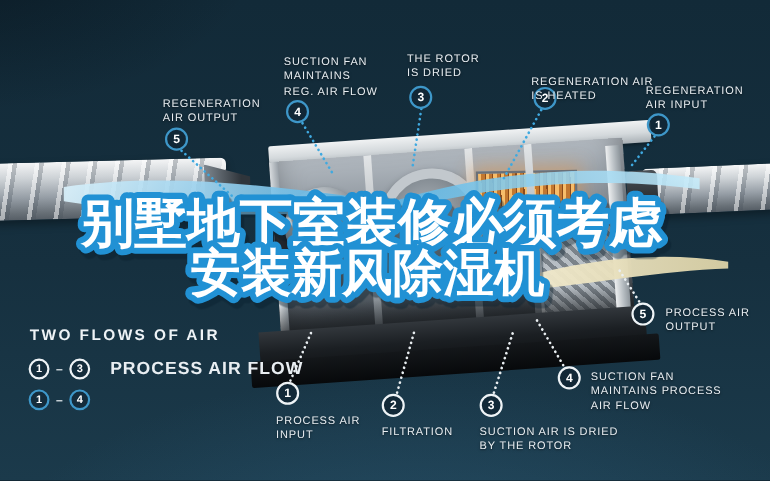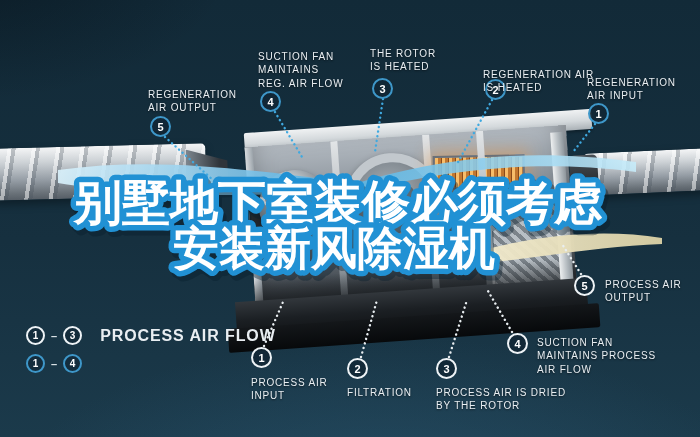--- a/index.html
+++ b/index.html
@@ -157,21 +157,21 @@
       </div>
     <div class="clabel l-c1">SUCTION FAN
 MAINTAINS
 REG. AIR FLOW</div>
   </div>
   <div style="display:contents">
     <div class="badge ring-reg b-c2">
         <span>3</span>
       </div>
     <div class="clabel l-c2">THE ROTOR
-IS HEATED</div>
+IS DRIED</div>
   </div>
   <div style="display:contents">
     <div class="badge ring-reg b-c3">
         <span>2</span>
       </div>
     <div class="clabel l-c3">REGENERATION AIR
 IS HEATED</div>
   </div>
   <div style="display:contents">
     <div class="badge ring-reg b-c4">
@@ -190,40 +190,41 @@
   <div style="display:contents">
     <div class="badge ring-proc b-c6">
         <span>2</span>
       </div>
     <div class="clabel l-c6">FILTRATION</div>
   </div>
   <div style="display:contents">
     <div class="badge ring-proc b-c7">
         <span>3</span>
       </div>
-    <div class="clabel l-c7">PROCESS AIR IS DRIED
+    <div class="clabel l-c7">SUCTION AIR IS DRIED
 BY THE ROTOR</div>
   </div>
   <div style="display:contents">
     <div class="badge ring-proc b-c8">
         <span>4</span>
       </div>
     <div class="clabel l-c8">SUCTION FAN
 MAINTAINS PROCESS
 AIR FLOW</div>
   </div>
   <div style="display:contents">
     <div class="badge ring-proc b-c9">
         <span>5</span>
       </div>
     <div class="clabel l-c9">PROCESS AIR
 OUTPUT</div>
   </div>
 
   
+  <div class="legend-heading">TWO FLOWS OF AIR</div>
   <div class="legend-row r1">
     <span class="lcircle ring-proc">
         <span>1</span>
       </span>
     <span class="ldash">–</span>
     <span class="lcircle ring-proc">
         <span>3</span>
       </span>
     <span class="llabel">PROCESS AIR FLOW</span>
   </div>

